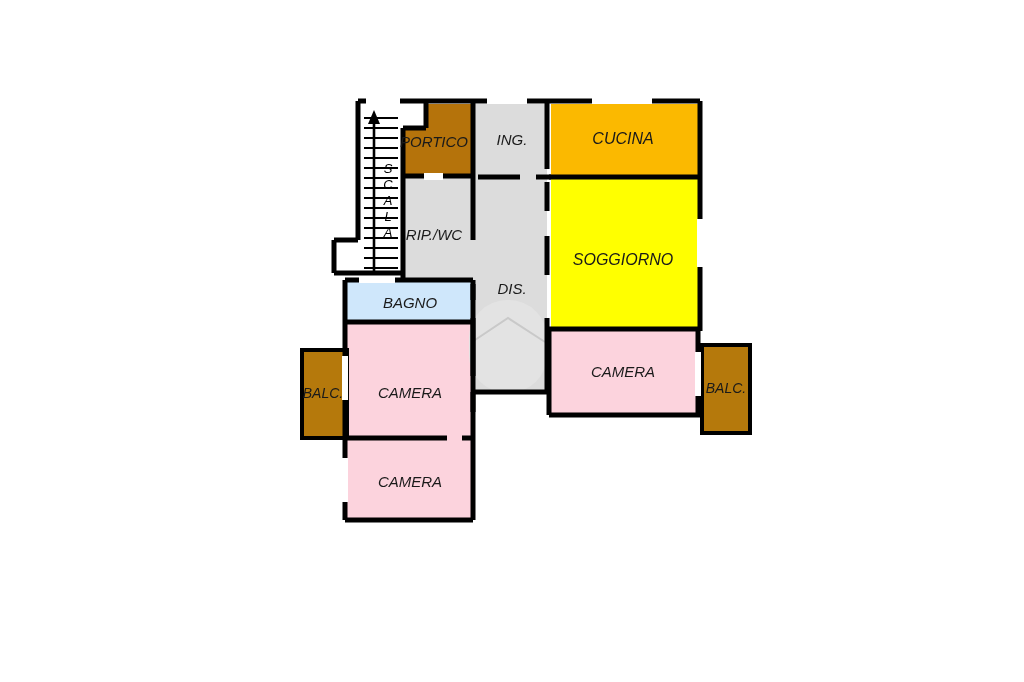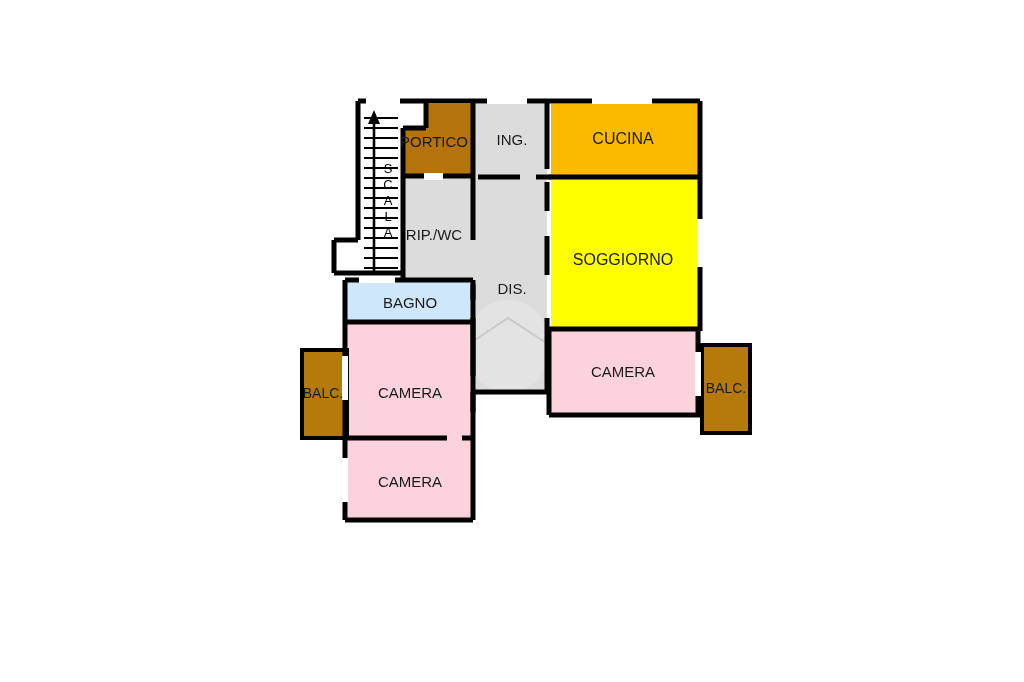--- a/index.html
+++ b/index.html
@@ -12,20 +12,21 @@
     width: 1024px;
     height: 682px;
     overflow: hidden;
     font-family: "Liberation Sans", sans-serif;
   }
   #floorplan-root {
     position: relative;
     width: 880px;
     height: 682px;
     background: #ffffff;
+    font-style: italic;
   }
   #plan-svg {
     position: absolute;
     left: 0;
     top: 0;
     display: block;
   }
   .room-label {
     font-family: "Liberation Sans", sans-serif;
     fill: #1a1a1a;

